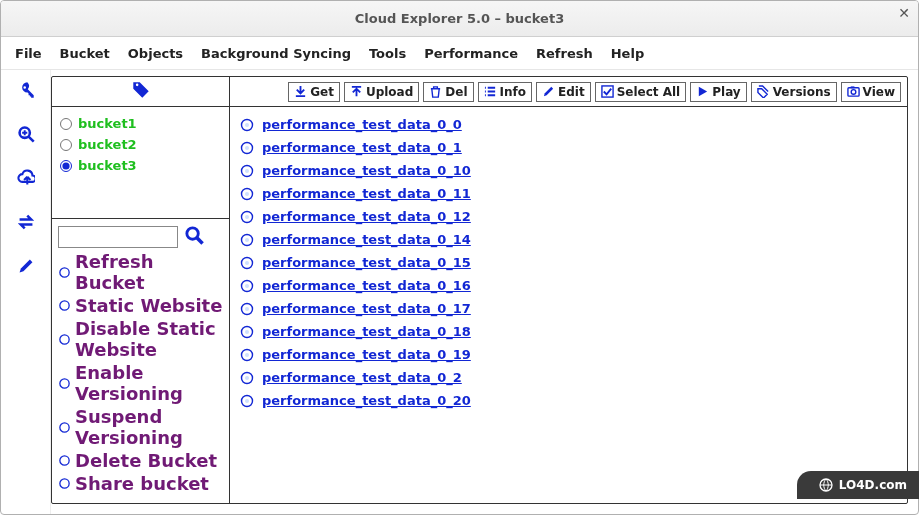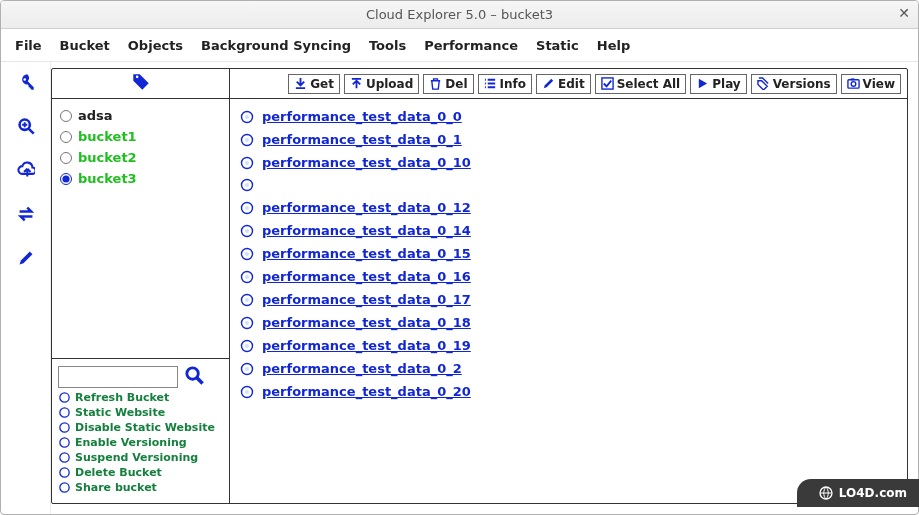--- a/index.html
+++ b/index.html
@@ -1,19 +1,19 @@
 <!DOCTYPE html>
 <html><head>
 <meta charset="utf-8">
 <style>
   * { box-sizing: border-box; margin: 0; padding: 0; }
   html, body { width: 919px; height: 515px; font-family: "DejaVu Sans", Arial, sans-serif; font-size: 13px; background: #fff; color: #333; }
   .window { width: 919px; height: 515px; border: 1px solid #b0b0b0; border-radius: 4px; overflow: hidden; display: flex; flex-direction: column; background:#fff;}
   
-  .titlebar { height: 28px; background: linear-gradient(#f6f6f6,#ececec); border-bottom:1px solid #cfcfcf; display:flex; align-items:center; justify-content:center; position:relative; font-weight:normal; color:#555;}
+  .titlebar { height: 36px; background: linear-gradient(#f6f6f6,#ececec); border-bottom:1px solid #cfcfcf; display:flex; align-items:center; justify-content:center; position:relative; font-weight:bold; color:#555;}
   .titlebar .title { font-size:13px; }
   .titlebar .close { position:absolute; right:8px; top:4px; font-size:14px; color:#555; cursor:pointer;}
   
   .menubar { height: 26px; border-bottom:1px solid #e6e6e6; display:flex; align-items:center; padding:16px 6px; gap:2px; font-weight:bold; color:#222;}
   .menubar .menu-item { padding:3px 8px; cursor:pointer; font-size:13px;}
   
   .main { flex:1; display:flex; overflow:hidden;}
   .left-icon-bar { width:50px; border-right:1px solid #eee; display:flex; flex-direction:column; align-items:center; padding-top:10px; gap:24px; color:#1227d4;}
   .left-icon-bar .ic { width:20px; height:20px; cursor:pointer; display:flex; align-items:center; justify-content:center;}
   .content { flex:1; display:flex; flex-direction:column; padding:6px 10px 10px 0; overflow:hidden;}
@@ -32,34 +32,34 @@
   .bucket-list .lbl { font-weight:bold; font-size:13px;}
   .bucket-list .lbl.green { color:#1fbf1f;}
   .bucket-list .lbl.black { color:#222;}
   
   .search-wrap { border-top:1px solid #333; padding:6px 6px 0 6px; display:flex; align-items:center; gap:6px;}
   .search-wrap input { width:120px; height:22px; border:1px solid #888; padding:0 4px; font-size:12px;}
   .search-wrap .mag { color:#1227d4; cursor:pointer;}
   .actions { padding:2px 6px 8px 6px;}
   .actions .arow { display:flex; align-items:center; gap:4px; cursor:pointer; padding:1px 0;}
   .actions .arow svg { flex-shrink:0;}
-  .actions .albl { font-weight:bold; color:#15803d; font-size:11px;}
+  .actions .albl { font-weight:bold; color:#701a75; font-size:18px;}
   
   .file-list { flex:1; overflow:hidden; position:relative; padding:6px 0 6px 10px;}
   .file-scroll { position:absolute; inset:0; overflow-y:scroll; padding:6px 0 6px 10px;}
   .file-row { display:flex; align-items:center; gap:8px; padding:4px 0; cursor:pointer;}
   .file-row .fname { color:#1227d4; font-weight:bold; font-size:13px;text-decoration:underline;}
   .circle-icon { width:14px; height:14px; }
   
   .file-scroll::-webkit-scrollbar{ width:16px;}
   .file-scroll::-webkit-scrollbar-track{ background:#eee; border-left:1px solid #ccc;}
   .file-scroll::-webkit-scrollbar-thumb{ background:#c4c4c4; border:1px solid #999;}
   .file-scroll::-webkit-scrollbar-button{ background:#ddd; height:16px; border:1px solid #999;}
   
-  .badge { position:fixed; right:0; bottom:8px; height:28px; background:#3a3a3a; color:#fff; font-size:12px; display:flex; align-items:center; padding:0 12px 0 22px; border-top-left-radius:14px; gap:6px; font-weight:bold;}
+  .badge { position:fixed; right:0; bottom:16px; height:28px; background:#3a3a3a; color:#fff; font-size:12px; display:flex; align-items:center; padding:0 12px 0 22px; border-top-left-radius:14px; gap:6px; font-weight:bold;}
   .badge svg { fill:#fff;}
 </style>
 </head>
 <body>
 
 <svg width="0" height="0" style="position:absolute">
   <defs>
     <g id="i-key">
         <path d="M8 1a4 4 0 1 0 0 8 1 1 0 0 1 .3 0l.7.7V11h1v1h1v1h2v-2l-4.6-4.6A4 4 0 0 0 8 1zm-2 3a1 1 0 1 1 0 2 1 1 0 0 1 0-2z" fill="currentColor"></path>
       </g>
@@ -130,21 +130,21 @@
     <span class="close">✕</span>
   </div>
 
   <div class="menubar">
     <span class="menu-item">File</span>
     <span class="menu-item">Bucket</span>
     <span class="menu-item">Objects</span>
     <span class="menu-item">Background Syncing</span>
     <span class="menu-item">Tools</span>
     <span class="menu-item">Performance</span>
-    <span class="menu-item">Static</span>
+    <span class="menu-item">Refresh</span>
     <span class="menu-item">Help</span>
   </div>
 
   <div class="main">
 
     <div class="left-icon-bar">
       <span class="ic">
           <svg viewBox="0 0 14 14" width="18" height="18">
             <use href="#i-key"></use>
           </svg>
@@ -176,24 +176,20 @@
 
         <div class="panel panel-left">
           <div class="panel-head">
             <span style="color:#1227d4"><svg viewBox="0 0 14 14" width="22" height="18">
                   <use href="#i-tag"></use>
                 </svg></span>
           </div>
           <div class="bucket-list" id="bucket-list">
               <div class="row">
                 <input type="radio" name="bsel" style="">
-                <span class="lbl black">adsa</span>
-              </div>
-              <div class="row">
-                <input type="radio" name="bsel" style="">
                 <span class="lbl green">bucket1</span>
               </div>
               <div class="row">
                 <input type="radio" name="bsel" style="">
                 <span class="lbl green">bucket2</span>
               </div>
               <div class="row">
                 <input type="radio" name="bsel" checked="" style="">
                 <span class="lbl green">bucket3</span>
               </div>
@@ -324,20 +320,21 @@
                 <div class="file-row">
                   <svg class="circle-icon" viewBox="0 0 14 14">
                     <use href="#i-circ"></use>
                   </svg>
                   <span class="fname">performance_test_data_0_10</span>
                 </div>
                 <div class="file-row">
                   <svg class="circle-icon" viewBox="0 0 14 14">
                     <use href="#i-circ"></use>
                   </svg>
+                  <span class="fname">performance_test_data_0_11</span>
                 </div>
                 <div class="file-row">
                   <svg class="circle-icon" viewBox="0 0 14 14">
                     <use href="#i-circ"></use>
                   </svg>
                   <span class="fname">performance_test_data_0_12</span>
                 </div>
                 <div class="file-row">
                   <svg class="circle-icon" viewBox="0 0 14 14">
                     <use href="#i-circ"></use>

